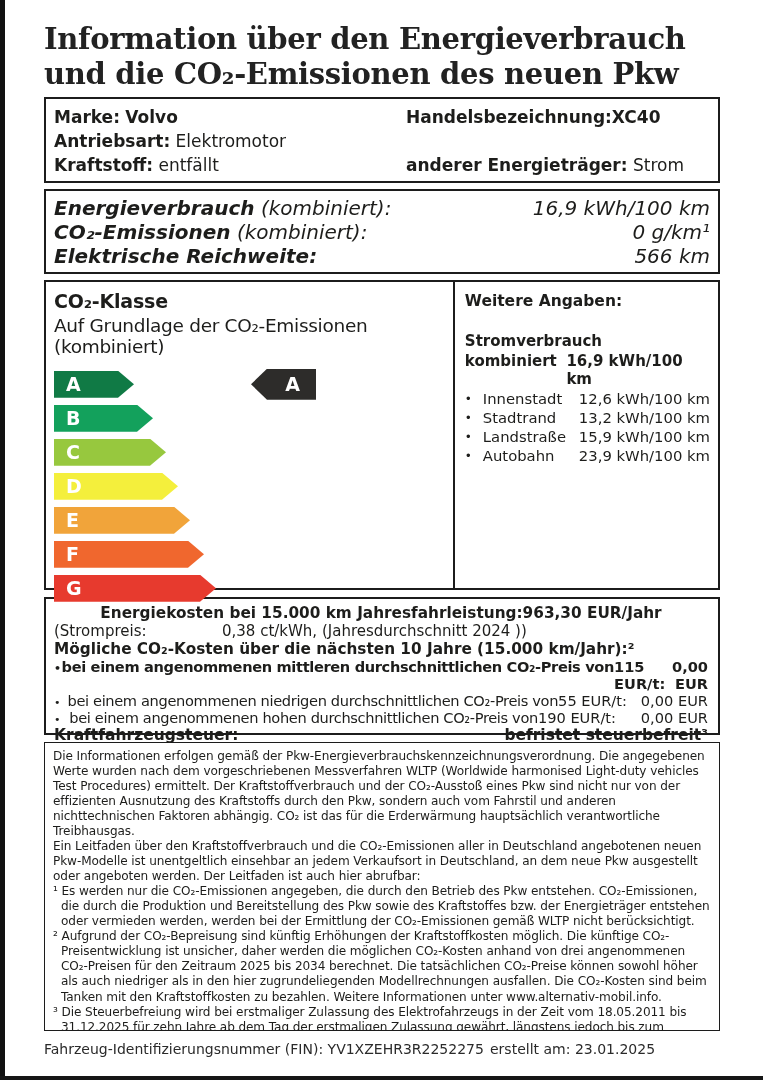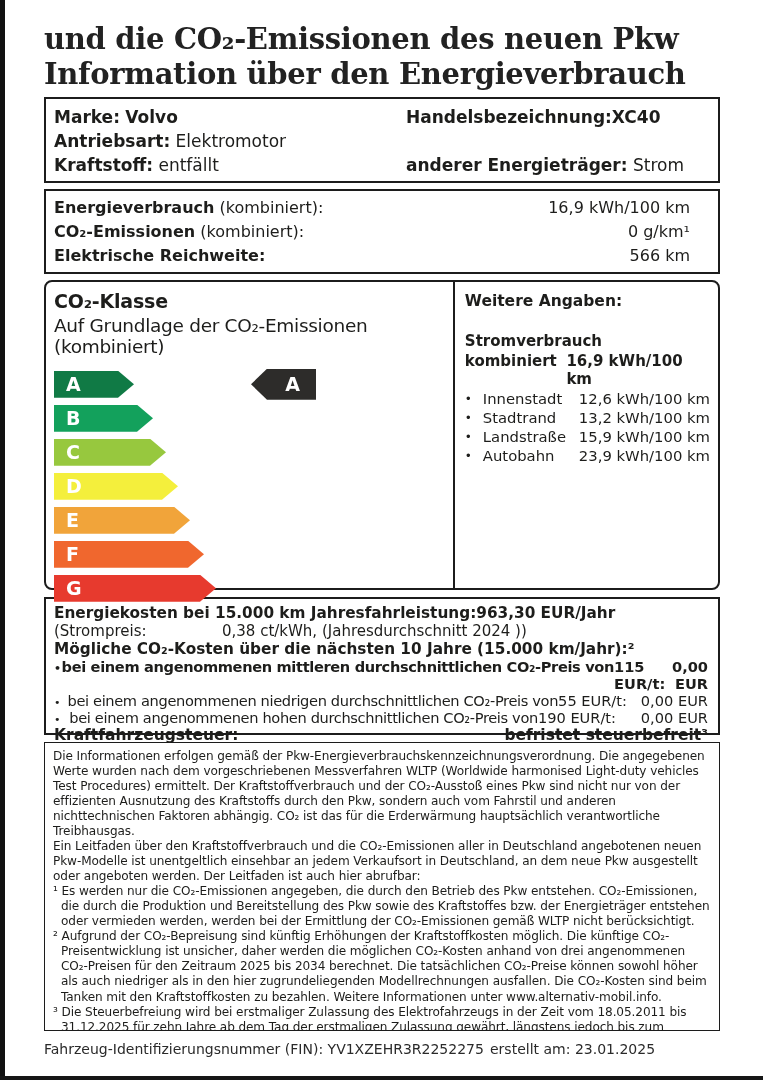--- a/index.html
+++ b/index.html
@@ -19,27 +19,27 @@
   .box { border:2px solid #1c1c1c; background:#fff; }
 
   
   .vehicle-box { margin-top:4px; height:86px; padding:6px 10px 4px 8px;
     display:grid; grid-template-columns:352px 1fr; grid-template-rows:1fr 1fr 1fr;
     font-size:17px; align-items:center; }
   .lbl { font-weight:bold; }
   .vehicle-box .cell { white-space:nowrap; }
 
   
-  .consumption-box { margin-top:6px; height:85px; padding:5px 28px 4px 8px;
-    display:flex; flex-direction:column; justify-content:space-around; font-size:16px; }
+  .consumption-box { margin-top:6px; height:85px; padding:5px 8px 4px 8px;
+    display:flex; flex-direction:column; justify-content:space-around; font-size:20px;font-style:italic; }
   .c-row { display:flex; justify-content:space-between; align-items:baseline; }
   .c-value { font-weight:normal; }
 
   
-  .class-box { margin-top:6px; height:310px; display:flex;border-radius:8px; }
+  .class-box { margin-top:6px; height:310px; display:flex; }
   .class-left { width:448px; padding:8px 8px 8px 8px; position:relative; }
   .class-heading { font-size:19px; font-weight:bold; letter-spacing:-0.2px; }
   .class-subtitle { font-size:18.5px; margin-top:3px; letter-spacing:-0.3px; }
   .scale-area { position:relative; margin-top:14px; }
   .class-row { height:27px; margin-bottom:7px; display:flex; align-items:center;
     clip-path:polygon(0 0, calc(100% - 16px) 0, 100% 50%, calc(100% - 16px) 100%, 0 100%); }
   .class-row span { color:#fff; font-size:19px; font-weight:bold; padding-left:12px; }
   .rating-arrow { position:absolute; top:-2px; left:197px; width:65px; height:31px;
     display:flex; align-items:center; justify-content:center;
     clip-path:polygon(0 50%, 16px 0, 100% 0, 100% 100%, 16px 100%); }
@@ -51,21 +51,21 @@
   .wa-komb { display:flex; font-weight:bold; margin-top:2px; }
   .wa-komb .wa-komb-label { width:104px; }
   .wa-item { display:flex; margin-top:2px; font-size:14.8px; }
   .wa-bullet { width:18px; text-align:left; font-size:12px; padding-top:2px; }
   .wa-label { width:96px; }
   .wa-value { white-space:nowrap; }
 
   
   .costs-box { margin-top:7px; height:138px; padding:5px 10px 4px 8px;
     display:flex; flex-direction:column; justify-content:space-between; font-size:15.3px; }
-  .cost-head { display:flex; justify-content:flex-start; font-weight:bold; }
+  .cost-head { display:flex; justify-content:center; font-weight:bold; }
   .strompreis-row { display:flex; font-size:15px; }
   .strompreis-row .sp-label { width:168px; }
   .cost-co2-heading { font-weight:bold; }
   .cost-bullet { display:flex; font-size:14.6px; align-items:baseline; }
   .cost-bullet.bold { font-weight:bold; }
   .cb-dot { width:16px; font-size:11px; }
   .cb-text { flex:1; white-space:nowrap; letter-spacing:-0.35px; }
   .cb-price { width:88px; text-align:left; }
   .cb-value { width:90px; text-align:right; }
   .tax-row { display:flex; justify-content:space-between; font-weight:bold; font-size:15.5px;gap:16px; }
@@ -81,22 +81,22 @@
 </style>
 </head>
 <body>
 
 <div class="page">
   <div class="scan-edge-left"></div>
   <div class="scan-edge-bottom"></div>
 
   <div class="content">
     <div class="title">
+      <div>Information über den Energieverbrauch</div>
       <div>und die CO₂-Emissionen des neuen Pkw</div>
-      <div>Information über den Energieverbrauch</div>
     </div>
 
     <div class="box vehicle-box">
       <div class="cell">
         <span class="lbl">Marke:</span>
         <span class="lbl">Volvo</span>
       </div>
       <div class="cell">
         <span class="lbl">Handelsbezeichnung:</span><span class="lbl">XC40</span>
       </div>

